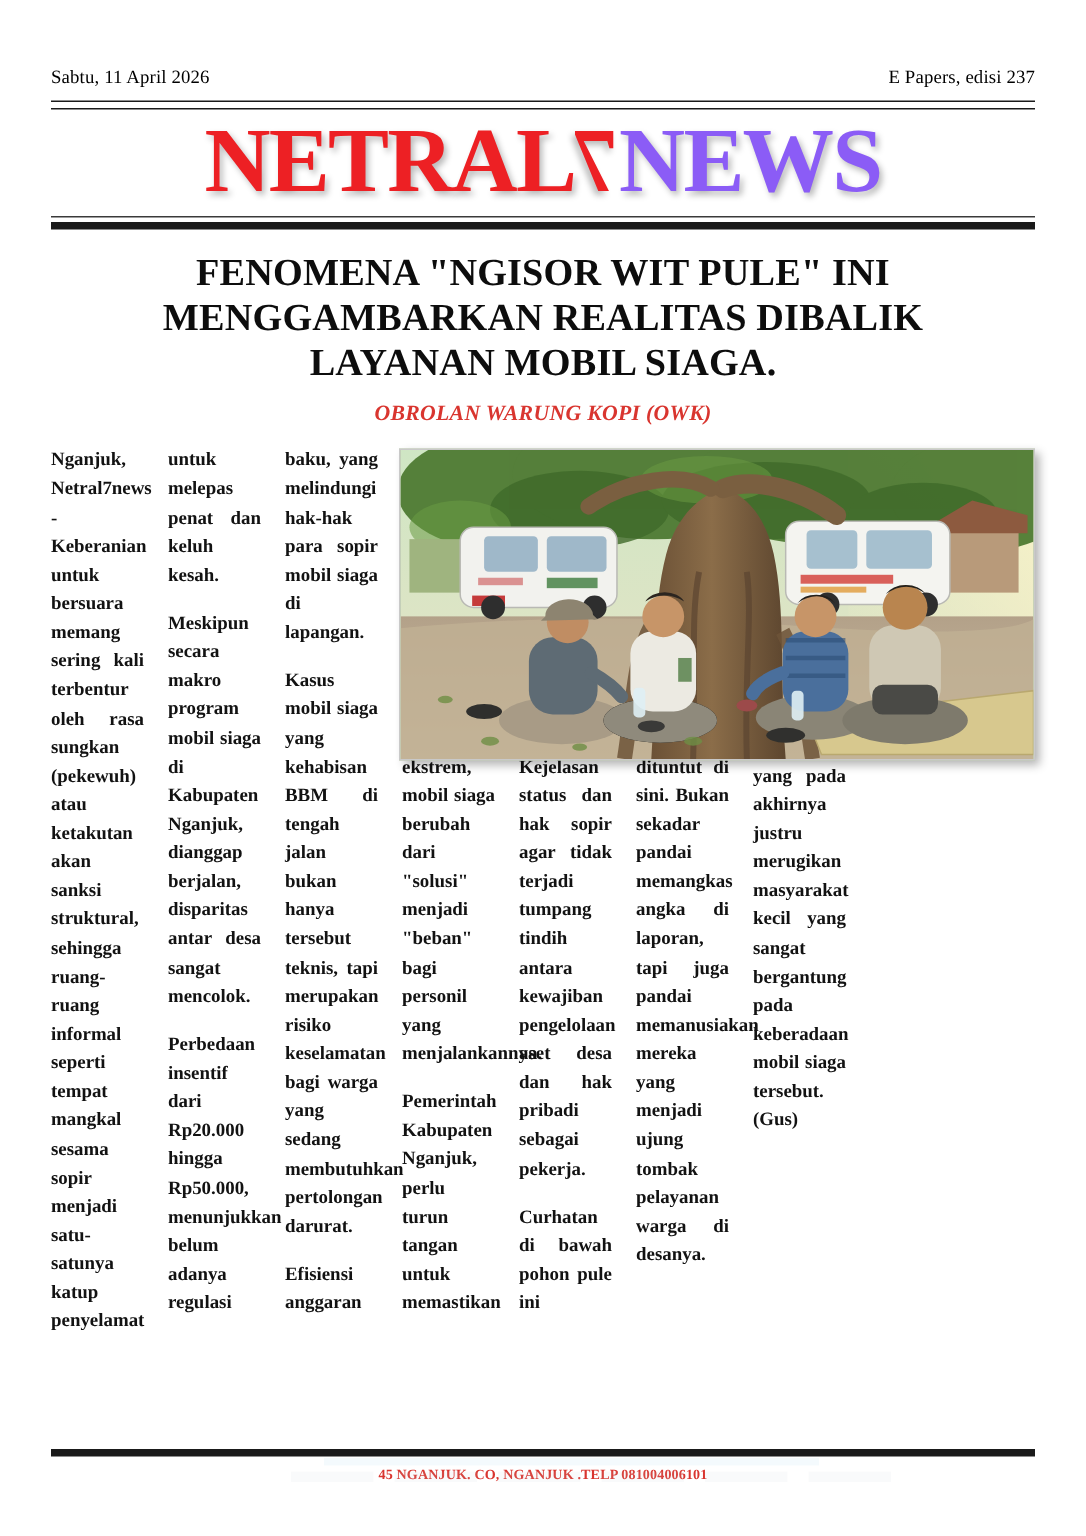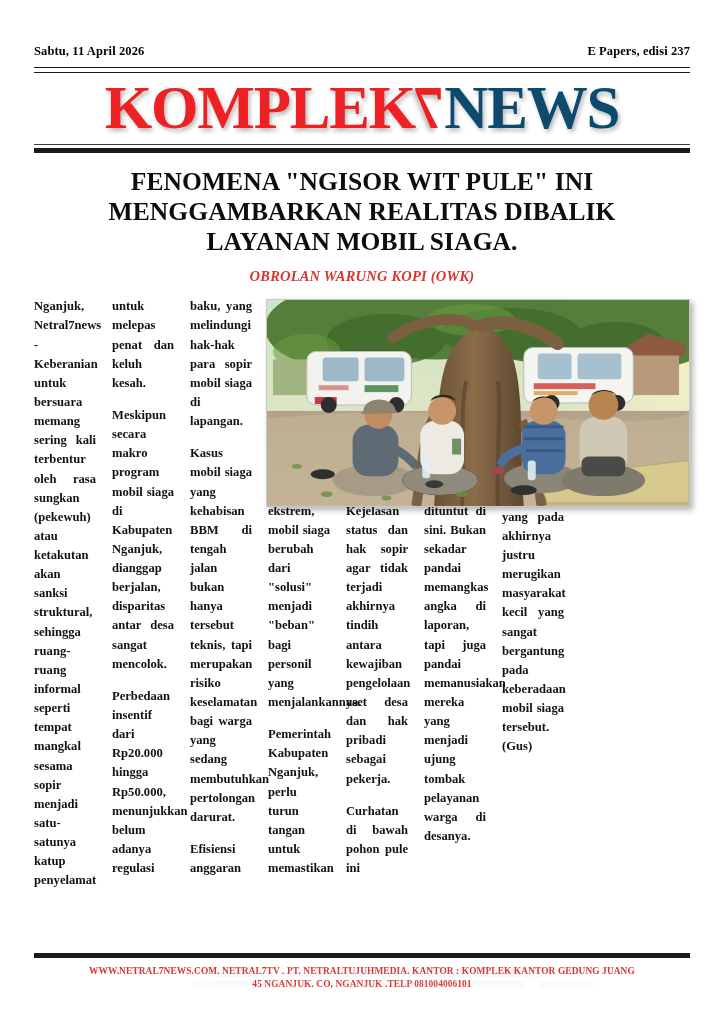--- a/index.html
+++ b/index.html
@@ -26,21 +26,21 @@
     display: flex;
     flex-direction: column;
   }
 
   
   .topbar {
     display: flex;
     justify-content: space-between;
     align-items: baseline;
     padding-top: 44px;
-    font-weight: bold;
+    font-weight: normal;
     font-size: 12.5px;
     letter-spacing: .1px;
     color: #000;
   }
   .topbar .date { }
   .topbar .edition { }
 
   .rule-double {
     margin-top: 8px;
     height: 6px;
@@ -58,21 +58,21 @@
     display: inline-block;
     font-family: "Liberation Serif", "DejaVu Serif", serif;
     font-weight: bold;
     font-size: 61px;
     letter-spacing: -1.2px;
     text-shadow: 2px 3px 4px rgba(0,0,0,0.28);
     white-space: nowrap;
   }
   .logo .red   { color: #ED2024; }
   .logo .seven { color: #ED2024; display:inline-block; transform: scaleX(-1); }
-  .logo .blue  { color: #0c4a6e; }
+  .logo .blue  { color: #8b5cf6; }
 
   .rule-under-logo {
     margin-top: 6px;
     height: 9px;
     border-top: 1.4px solid #3a3a3a;
   }
   .rule-under-logo .bar {
     margin-top: 3px;
     height: 5px;
     background: #1a1a1a;
@@ -176,21 +176,21 @@
 <div class="page">
 
   <div class="topbar">
     <span class="date">Sabtu, 11 April 2026</span>
     <span class="edition">E Papers, edisi 237</span>
   </div>
   <div class="rule-double"></div>
 
   <div class="masthead">
     <div class="logo">
-      <span class="red">KOMPLEK</span><span class="seven">7</span><span class="blue">NEWS</span>
+      <span class="red">NETRAL</span><span class="seven">7</span><span class="blue">NEWS</span>
     </div>
   </div>
   <div class="rule-under-logo">
     <div class="bar"></div>
   </div>
 
   <h1 class="headline">FENOMENA "NGISOR WIT PULE" INI MENGGAMBARKAN REALITAS DIBALIK LAYANAN MOBIL SIAGA.</h1>
   <div class="kicker">OBROLAN WARUNG KOPI (OWK)</div>
 
   <div class="content">
@@ -322,31 +322,30 @@
     </div>
 
     <div class="cols">
       <p>Nganjuk, Netral7news - Keberanian untuk bersuara memang sering kali terbentur oleh rasa sungkan (pekewuh) atau ketakutan akan sanksi struktural, sehingga ruang-ruang informal seperti tempat mangkal sesama sopir menjadi satu-satunya katup penyelamat untuk melepas penat dan keluh kesah.</p>
       <p>Meskipun secara makro program mobil siaga di Kabupaten Nganjuk, dianggap berjalan, disparitas antar desa sangat mencolok.</p>
       <p>Perbedaan insentif dari Rp20.000 hingga Rp50.000, menunjukkan belum adanya regulasi baku, yang melindungi hak-hak para sopir mobil siaga di lapangan.</p>
       <p>Kasus mobil siaga yang kehabisan BBM di tengah jalan bukan hanya tersebut teknis, tapi merupakan risiko keselamatan bagi warga yang sedang membutuhkan pertolongan darurat.</p>
       <p>Efisiensi anggaran tidak boleh mengorbankan fungsi utama layanan publik.</p>
       <p>Jika anggaran dipangkas terlalu ekstrem, mobil siaga berubah dari "solusi" menjadi "beban" bagi personil yang menjalankannya.</p>
       <p>Pemerintah Kabupaten Nganjuk, perlu turun tangan untuk memastikan Adanya pagu minimum untuk biaya operasional per perjalanan yang manusiawi.</p>
-      <p>Kejelasan status dan hak sopir agar tidak terjadi akhirnya tindih antara kewajiban pengelolaan aset desa dan hak pribadi sebagai pekerja.</p>
+      <p>Kejelasan status dan hak sopir agar tidak terjadi tumpang tindih antara kewajiban pengelolaan aset desa dan hak pribadi sebagai pekerja.</p>
       <p>Curhatan di bawah pohon pule ini sebenarnya adalah data otentik yang paling berharga.</p>
       <p>Kebijaksanaan Pemerintah Desa dituntut di sini. Bukan sekadar pandai memangkas angka di laporan, tapi juga pandai memanusiakan mereka yang menjadi ujung tombak pelayanan warga di desanya.</p>
       <p>Jika tata kelola ini tidak segera dibenahi, dikhawatirkan semangat pengabdian para sopir akan luntur, yang pada akhirnya justru merugikan masyarakat kecil yang sangat bergantung pada keberadaan mobil siaga tersebut. (Gus)</p>
     </div>
   </div>
 
   <div class="footer">
     <div class="bar"></div>
     <div class="ftext">
-      <div>WWW.NETRAL7NEWS.COM. NETRAL7TV . PT. NETRALTUJUHMEDIA. KANTOR : KOMPLEK KANTOR GEDUNG JUANG</div>
       <div>45 NGANJUK. CO, NGANJUK .TELP 081004006101</div>
     </div>
     <div class="ghost">
       <div class="gtop"></div>
       <div class="grow">
         <div class="gcell"></div>
           <div class="gcell"></div>
           <div class="gcell"></div>
         <div class="gcell"></div>
           <div class="gcell"></div>

